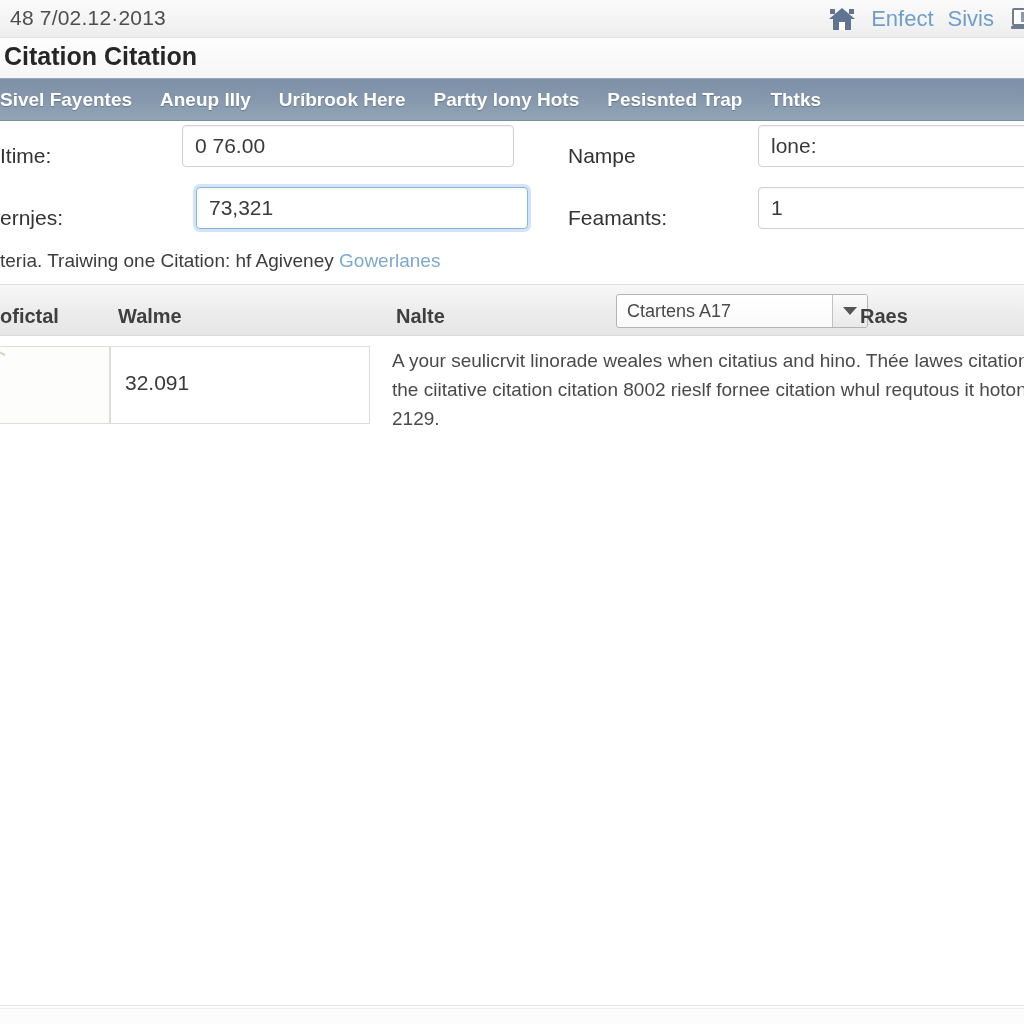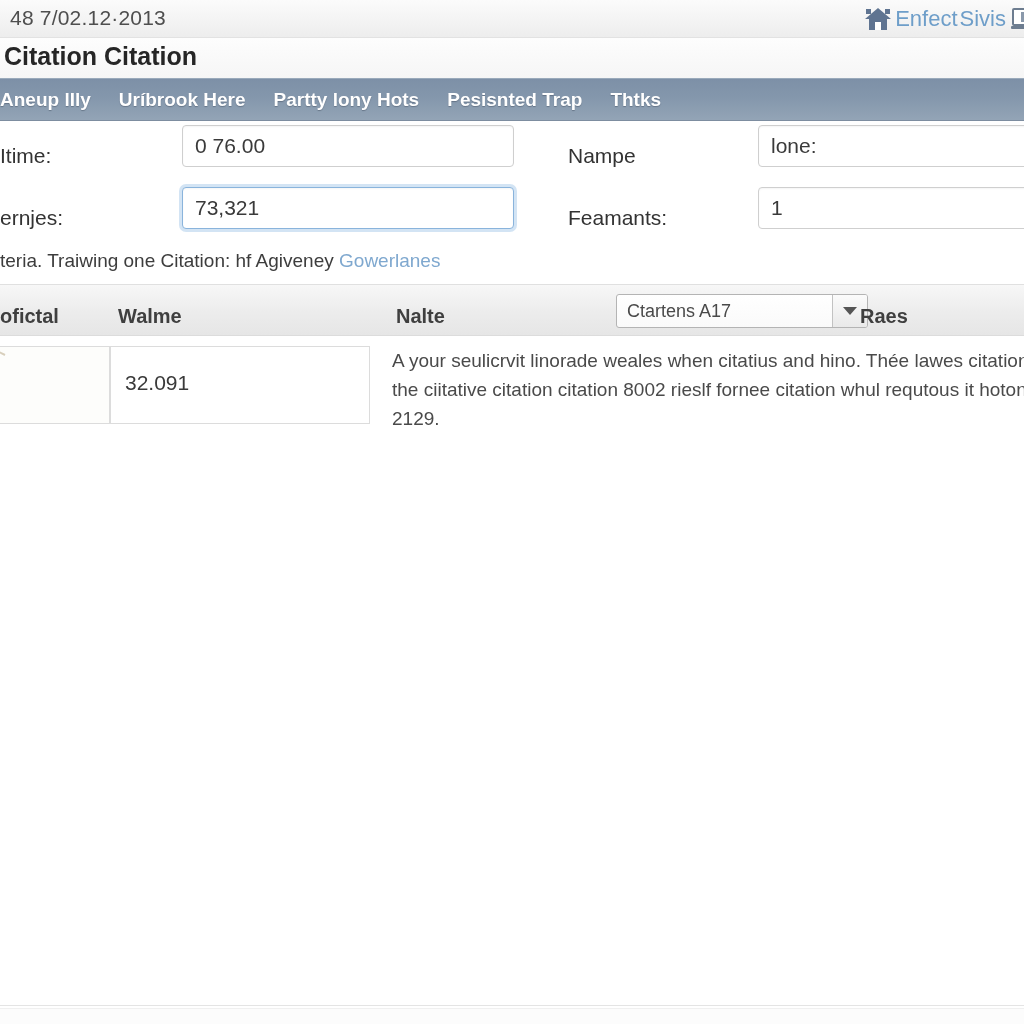--- a/index.html
+++ b/index.html
@@ -38,21 +38,21 @@
     color: #4e4e4e;
     letter-spacing: 0.2px;
     white-space: nowrap;
   }
   .topbar-right {
     position: absolute;
     right: 0; top: 0;
     height: 38px;
     display: flex;
     align-items: center;
-    gap: 2px;
+    gap: 14px;
     padding-right: 0px;
   }
   .home-icon { display: block; width: 30px; height: 26px; }
   .toplink {
     font-size: 22px;
     color: #6e9ec9;
     white-space: nowrap;
     text-decoration: none;
     cursor: pointer;
   }
@@ -145,20 +145,21 @@
     white-space: nowrap;
     overflow: hidden;
     box-shadow: inset 0 1px 2px rgba(0,0,0,0.045);
   }
   .finput.col-left  { left: 182px; width: 332px; }
   .finput.col-right { left: 758px; width: 300px; }
 
   .finput.focused {
     border: 1px solid #8ab4dc;
     box-shadow: 0 0 0 3px rgba(150,190,228,0.42), inset 0 1px 2px rgba(0,0,0,0.04);
+    margin-left: 14px;
   }
 
   
   .criteria {
     position: absolute;
     left: 0; top: 250px;
     width: 1024px;
     font-size: 19px;
     color: #3d3d3d;
     white-space: nowrap;
@@ -310,20 +311,21 @@
         </svg>
       </span>
     </div>
   </div>
 
   <div class="titleband">
     <div class="page-title">Citation Citation</div>
   </div>
 
   <div class="navbar">
+    <span class="navitem">Sivel Fayentes</span>
     <span class="navitem">Aneup lIly</span>
     <span class="navitem">Uríbrook Here</span>
     <span class="navitem">Partty lony Hots</span>
     <span class="navitem">Pesisnted Trap</span>
     <span class="navitem">Thtks</span>
   </div>
 
   <div class="formarea">
 
     <div class="fieldrow r1">

